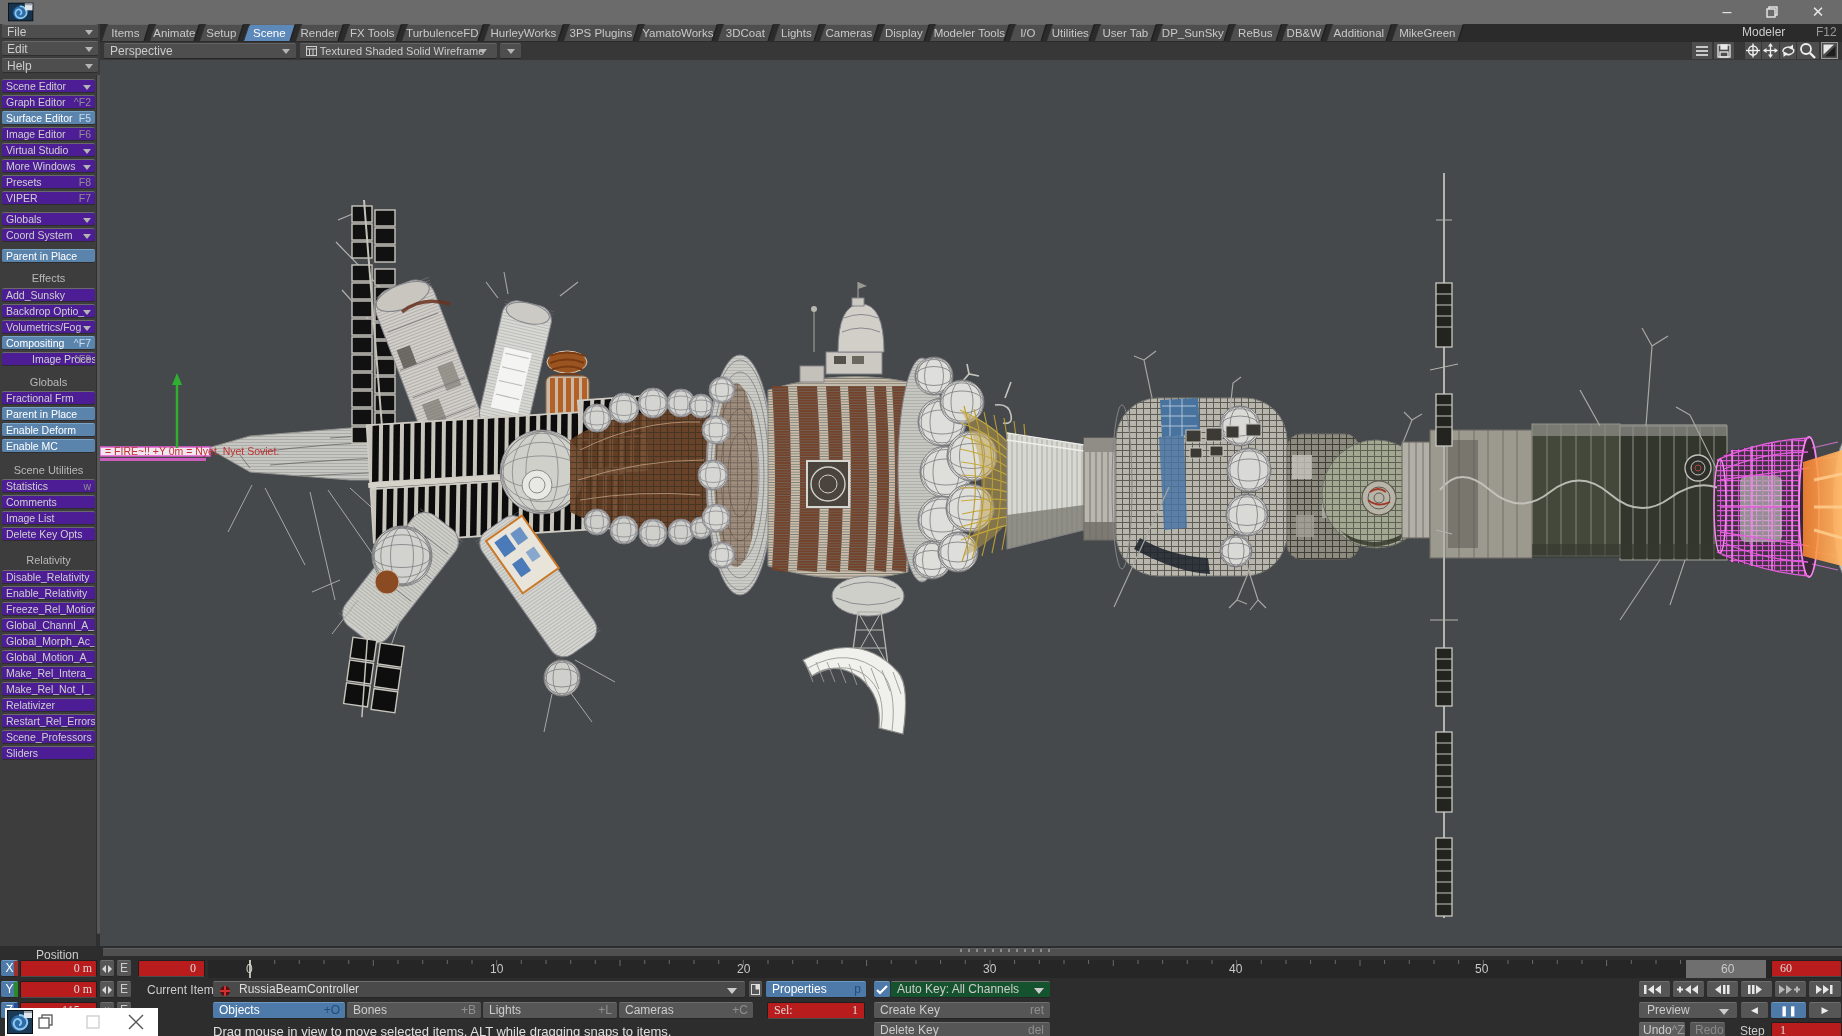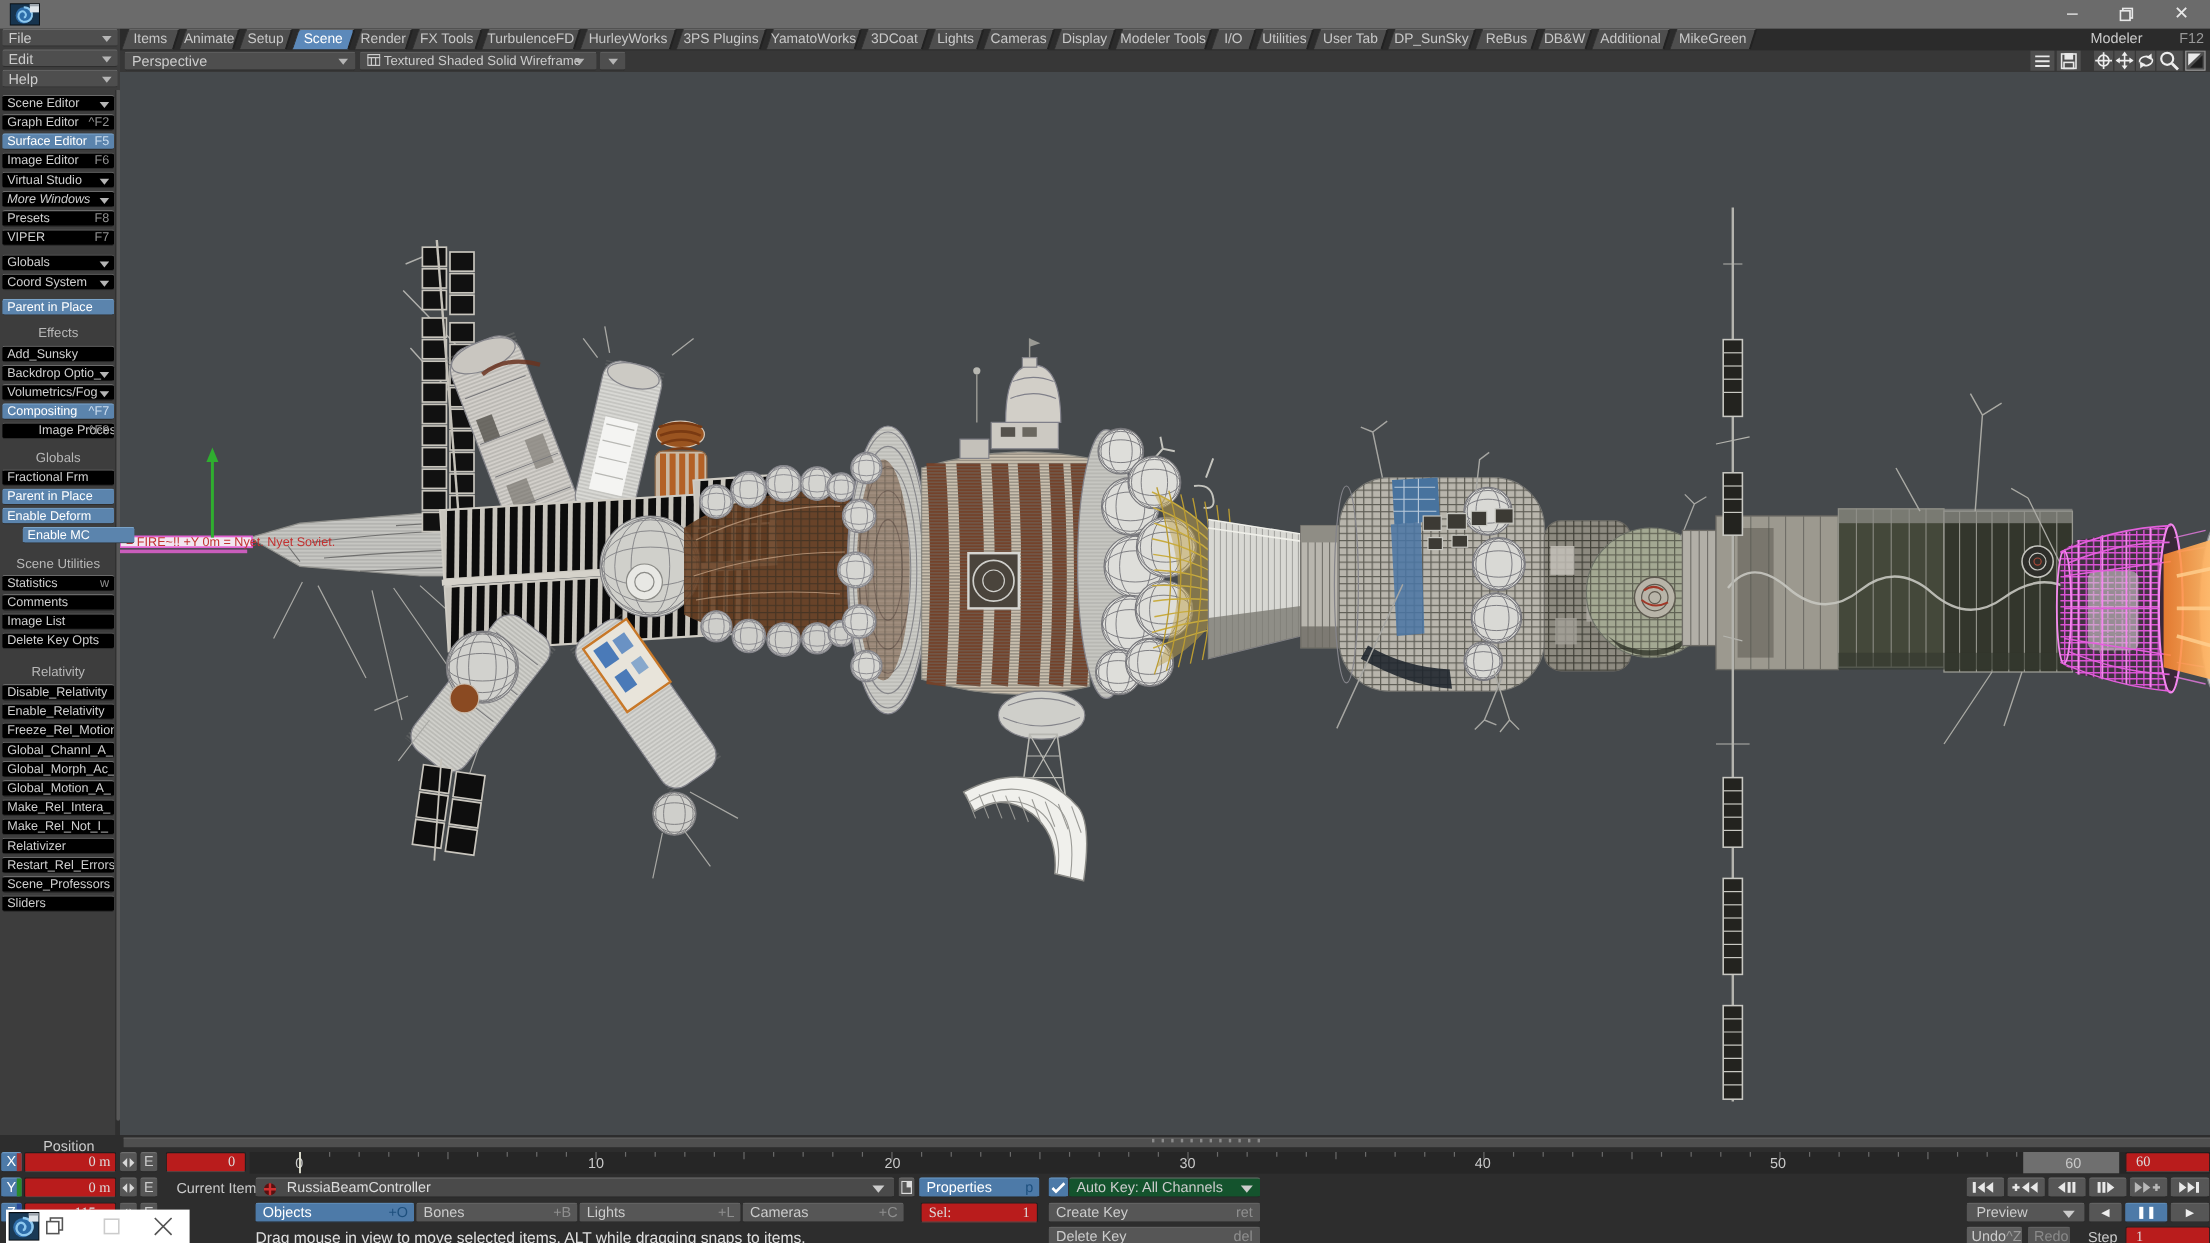--- a/index.html
+++ b/index.html
@@ -22,21 +22,21 @@
 .tab span { display:block; transform:skewX(18deg); font-size:11.5px; }
 .tab.sel { background:#5c89ba; color:#fff; }
 
 
 #toolrow { left:100px; top:42px; width:1742px; height:18px; background:#373737; }
 .toolfield { position:absolute; top:1px; height:16px; background:#4e4e4e; border-radius:2px; border-top:1px solid #636363; border-bottom:1px solid #282828; color:#ccc; font-size:12px; line-height:15px; padding-left:6px; }
 .toolfield .arr { position:absolute; right:6px; top:5px; width:0; height:0; border-left:4px solid transparent; border-right:4px solid transparent; border-top:5px solid #b5b5b5; }
 
 
 #sidebar { left:0; top:60px; width:100px; height:886px; background:#3d3d3d; }
-.sbtn { position:absolute; left:2px; width:93px; height:14px; background:#000000; border-radius:2px; border-top:1px solid #6a6a6a; border-bottom:1px solid #2d2d2d; color:#cfcfcf; font-size:10.5px; line-height:12px; padding-left:4px; white-space:nowrap; overflow:hidden; }
+.sbtn { position:absolute; left:2px; width:93px; height:14px; background:#4c1d95; border-radius:2px; border-top:1px solid #6a6a6a; border-bottom:1px solid #2d2d2d; color:#cfcfcf; font-size:10.5px; line-height:12px; padding-left:4px; white-space:nowrap; overflow:hidden; }
 .sbtn.blue { background:#5b84ad; border-top-color:#7aa3c8; color:#fff; }
 .sbtn .sc { position:absolute; right:4px; color:#909090; }
 .sbtn.blue .sc { color:#cadcee; }
 .slabel { position:absolute; left:2px; width:93px; height:13px; color:#b8b8b8; font-size:11px; text-align:center; }
 .sbtn .arr { position:absolute; right:4px; top:5px; width:0; height:0; border-left:4px solid transparent; border-right:4px solid transparent; border-top:5px solid #b5b5b5; }
 
 
 #viewport { left:100px; top:60px; width:1742px; height:886px; background:#45494c; }
 
 
@@ -871,37 +871,37 @@
       </svg>
     </div>
   <div id="sidebar" class="abs">
     <div style="position:absolute;left:96px;top:0px;width:4px;height:886px;background:#2f2f2f;"></div>
     <div style="position:absolute;left:97px;top:14px;width:3px;height:860px;background:#585858;border-radius:2px;"></div>
     <div class="sbtn" style="top:19px;">Scene Editor<span class="arr"></span></div>
     <div class="sbtn" style="top:35px;">Graph Editor<span class="sc">^F2</span></div>
     <div class="sbtn blue" style="top:51px;">Surface Editor<span class="sc">F5</span></div>
     <div class="sbtn" style="top:67px;">Image Editor<span class="sc">F6</span></div>
     <div class="sbtn" style="top:83px;">Virtual Studio<span class="arr"></span></div>
-    <div class="sbtn" style="top:99px;font-style:italic;">More Windows<span class="arr"></span></div>
+    <div class="sbtn" style="top:99px;">More Windows<span class="arr"></span></div>
     <div class="sbtn" style="top:115px;">Presets<span class="sc">F8</span></div>
     <div class="sbtn" style="top:131px;">VIPER<span class="sc">F7</span></div>
     <div class="sbtn" style="top:152px;">Globals<span class="arr"></span></div>
     <div class="sbtn" style="top:168px;">Coord System<span class="arr"></span></div>
     <div class="sbtn blue" style="top:189px;">Parent in Place</div>
     <div class="slabel" style="top:212px;">Effects</div>
     <div class="sbtn" style="top:228px;">Add_Sunsky</div>
     <div class="sbtn" style="top:244px;">Backdrop Optio_<span class="arr"></span></div>
     <div class="sbtn" style="top:260px;">Volumetrics/Fog<span class="arr"></span></div>
     <div class="sbtn blue" style="top:276px;">Compositing<span class="sc">^F7</span></div>
     <div class="sbtn" style="top:292px;padding-left:30px;">Image Process<span class="sc">^F8</span></div>
     <div class="slabel" style="top:316px;">Globals</div>
     <div class="sbtn" style="top:331px;">Fractional Frm</div>
     <div class="sbtn blue" style="top:347px;">Parent in Place</div>
     <div class="sbtn blue" style="top:363px;">Enable Deform</div>
-    <div class="sbtn blue" style="top:379px;margin-left:17px;">Enable MC</div>
+    <div class="sbtn blue" style="top:379px;">Enable MC</div>
     <div class="slabel" style="top:404px;">Scene Utilities</div>
     <div class="sbtn" style="top:419px;">Statistics<span class="sc">w</span></div>
     <div class="sbtn" style="top:435px;">Comments</div>
     <div class="sbtn" style="top:451px;">Image List</div>
     <div class="sbtn" style="top:467px;">Delete Key Opts</div>
     <div class="slabel" style="top:494px;">Relativity</div>
     <div class="sbtn" style="top:510px;">Disable_Relativity</div>
     <div class="sbtn" style="top:526px;">Enable_Relativity</div>
     <div class="sbtn" style="top:542px;">Freeze_Rel_Motion</div>
     <div class="sbtn" style="top:558px;">Global_Channl_A_</div>

